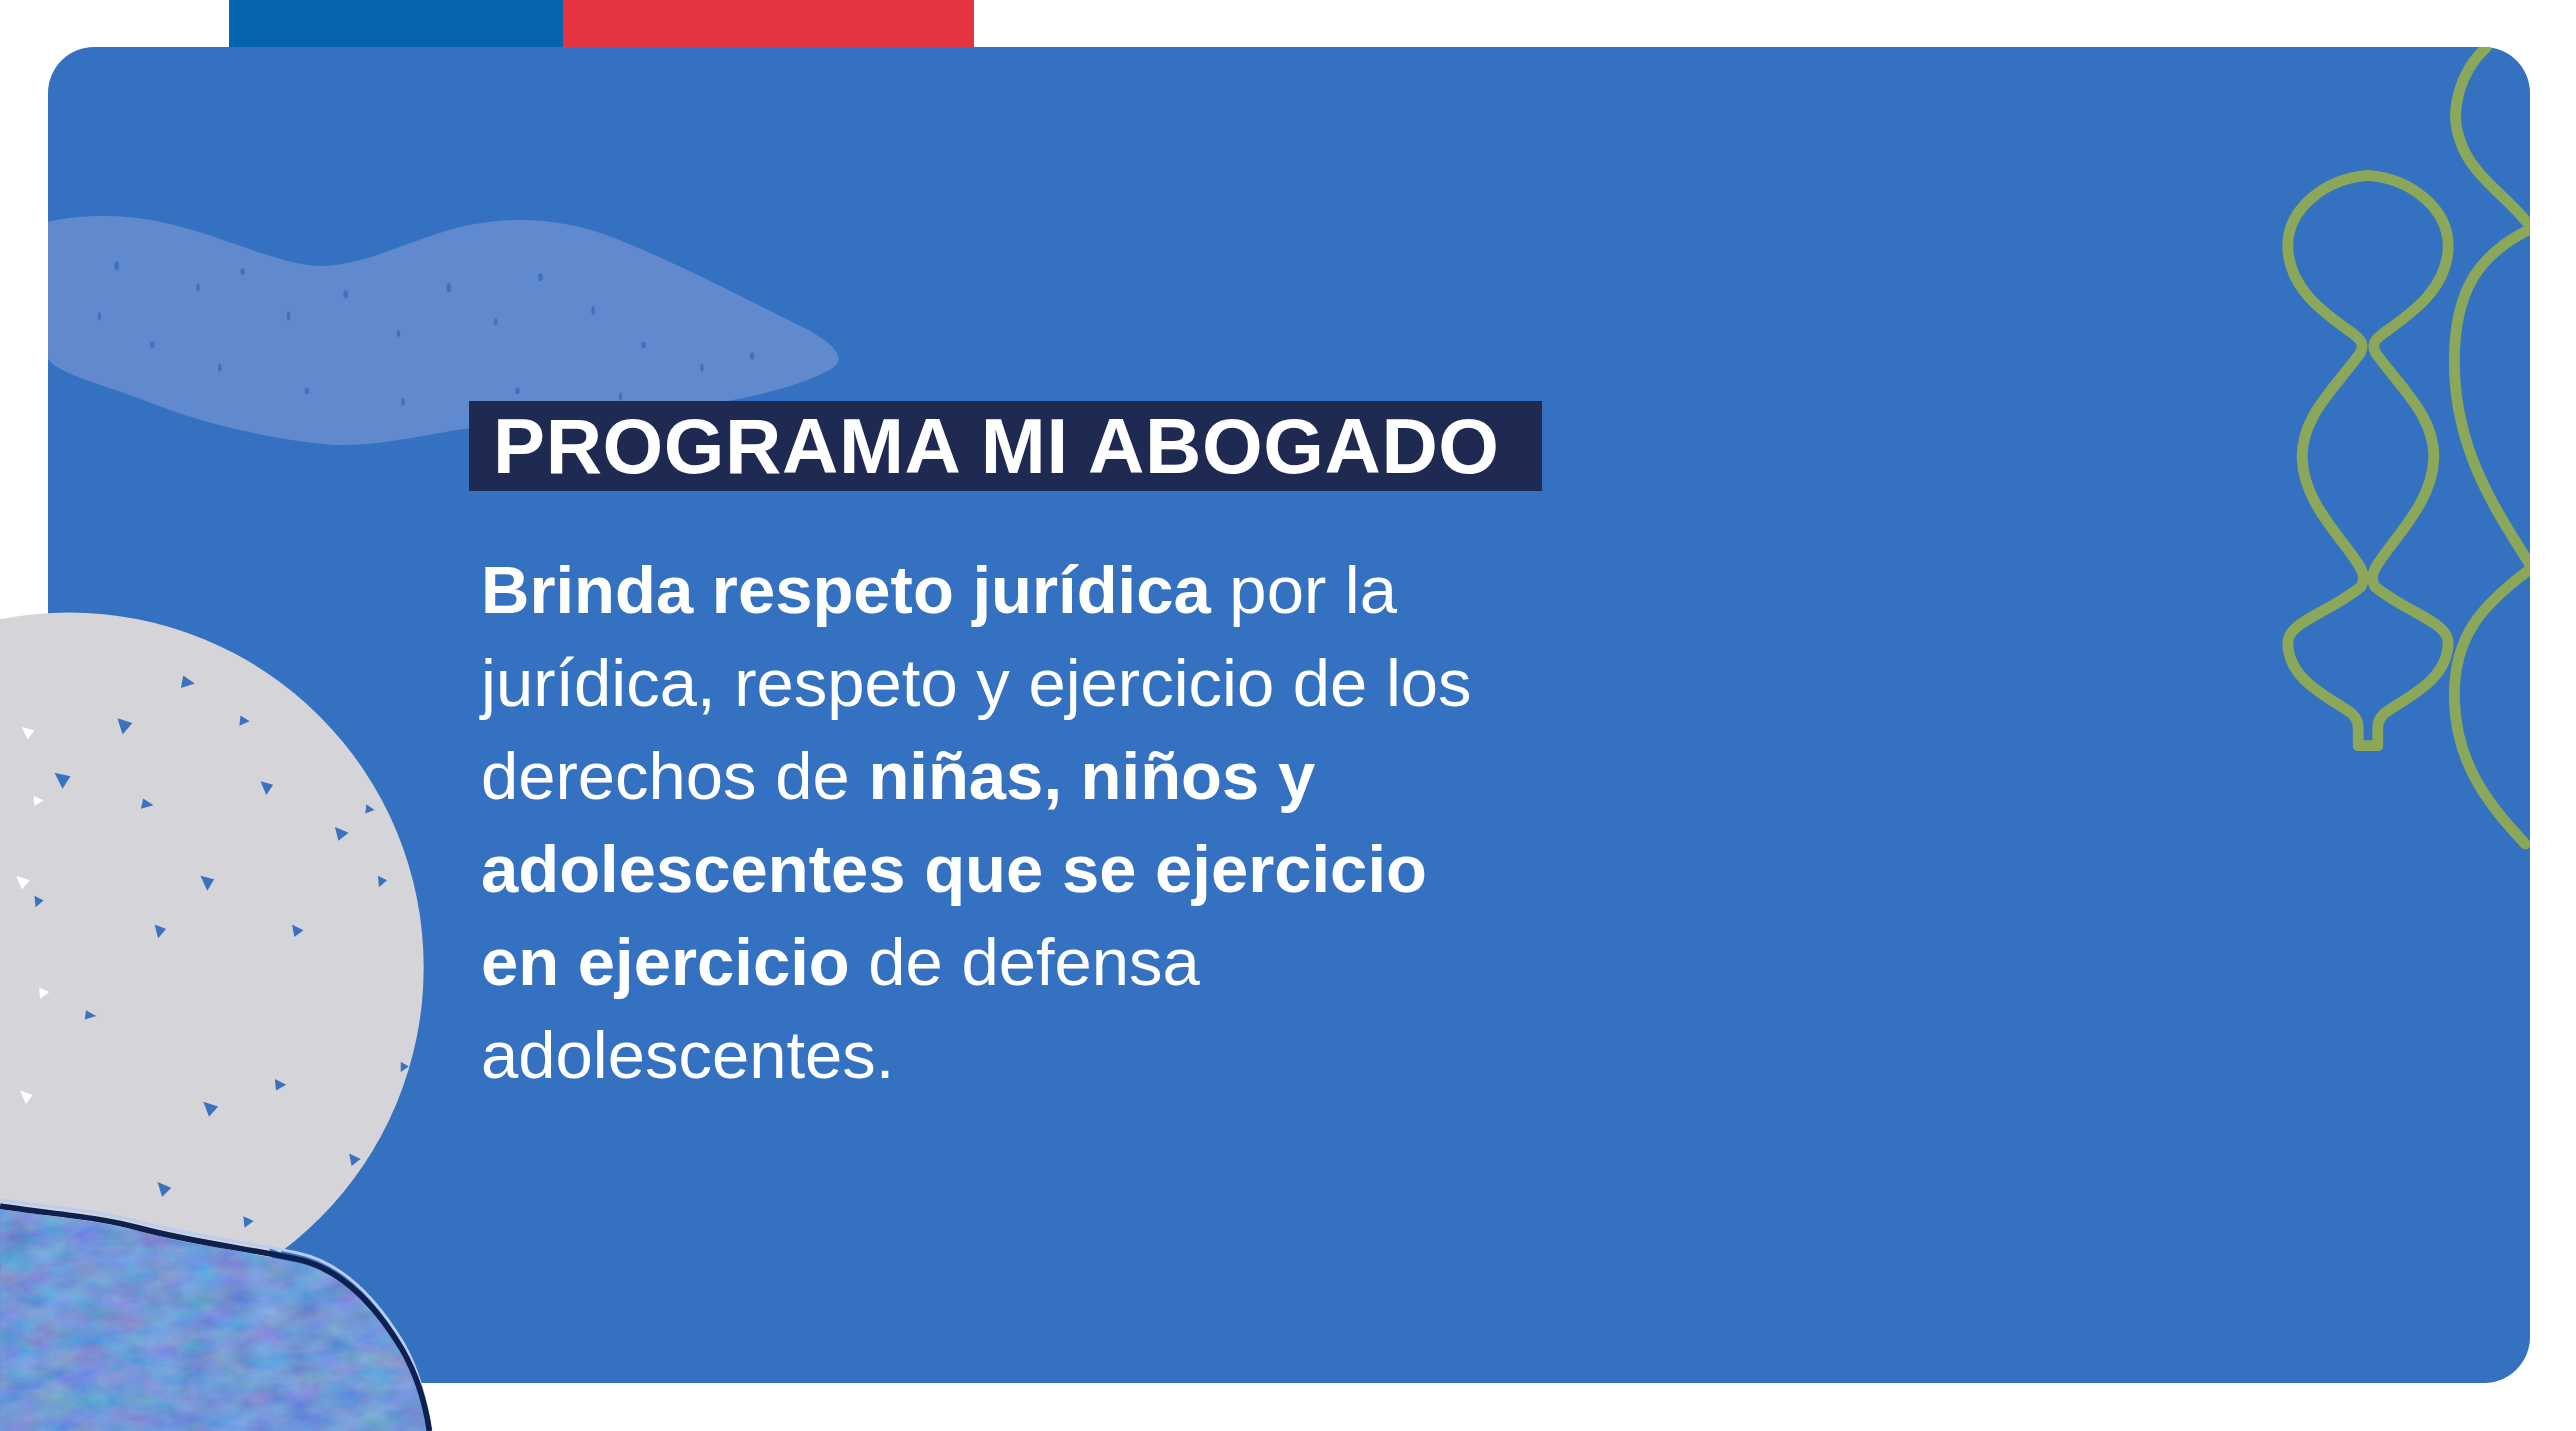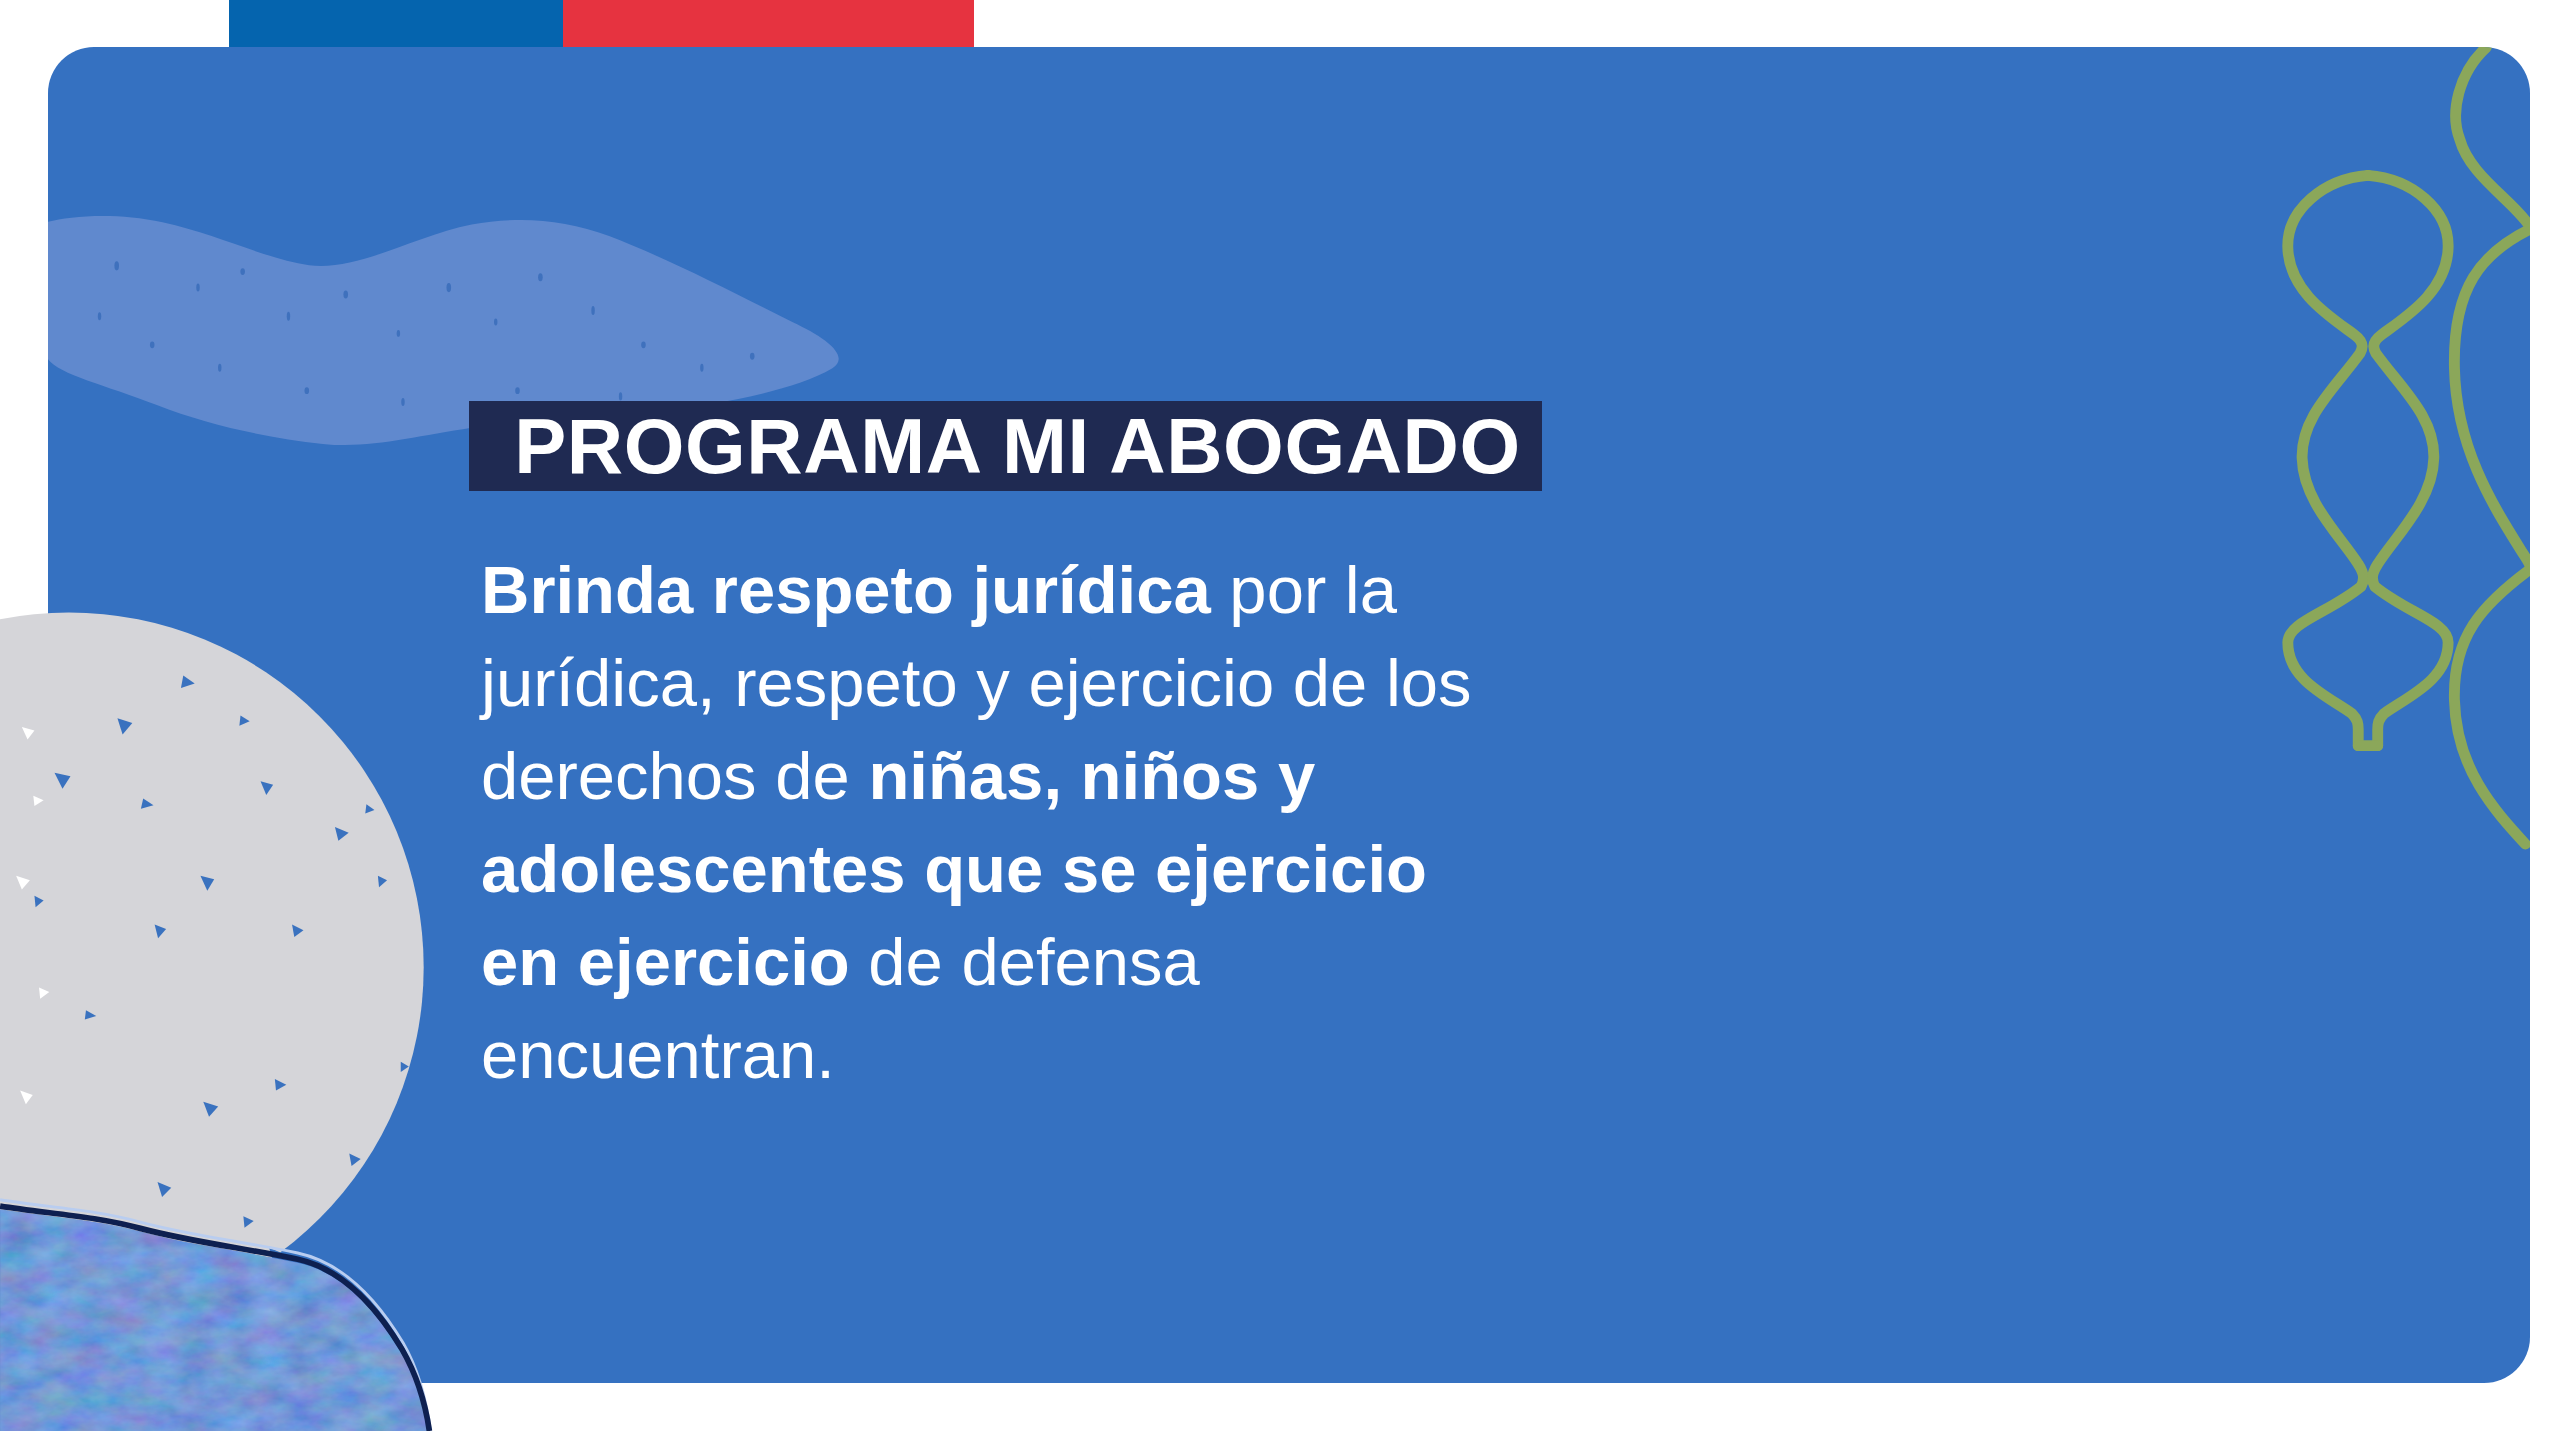--- a/index.html
+++ b/index.html
@@ -5,21 +5,21 @@
   html,body{margin:0;padding:0;background:#ffffff;}
   .stage{position:relative;width:2576px;height:1431px;background:#ffffff;overflow:hidden;
          font-family:"Liberation Sans","DejaVu Sans",sans-serif;}
   .bar{position:absolute;top:0;height:48px;}
   .bar-blue{left:229px;width:334px;background:#0564ae;}
   .bar-red{left:563px;width:411px;background:#e63340;}
   .card{position:absolute;left:48px;top:47px;width:2482px;height:1336px;background:#3571c1;
         border-radius:46px;overflow:hidden;}
   .card-svg{position:absolute;left:0;top:0;width:2482px;height:1336px;}
   .title-box{position:absolute;left:421px;top:354px;width:1073px;height:90px;background:#1f2a52;
-             display:flex;align-items:center;padding:0;box-sizing:border-box;justify-content:center;}
+             display:flex;align-items:center;padding:0;box-sizing:border-box;}
   .title-box span{color:#ffffff;font-weight:700;font-size:78px;letter-spacing:0.6px;
                   padding-left:24px;white-space:nowrap;}
   .paragraph{position:absolute;left:433px;top:496px;color:#ffffff;font-size:67px;line-height:93px;}
   .paragraph .pline{white-space:nowrap;}
   .paragraph .b{font-weight:700;}
   .overlay-svg{position:absolute;left:0;top:0;width:2576px;height:1431px;pointer-events:none;}
 </style>
 </head>
 <body>
 
@@ -82,21 +82,21 @@
     <div class="title-box">
       <span>PROGRAMA MI ABOGADO</span>
     </div>
 
     <div class="paragraph" id="para">
         <div class="pline"><span class="b">Brinda respeto jurídica</span><span> por la</span></div>
         <div class="pline"><span>jurídica, respeto y ejercicio de los</span></div>
         <div class="pline"><span>derechos de </span><span class="b">niñas, niños y</span></div>
         <div class="pline"><span class="b">adolescentes que se ejercicio</span></div>
         <div class="pline"><span class="b">en ejercicio</span><span> de defensa</span></div>
-        <div class="pline"><span>encuentran.</span></div>
+        <div class="pline"><span>adolescentes.</span></div>
       </div>
   </div>
 
   <svg class="overlay-svg" viewBox="0 0 4500 2500">
     <defs>
       <clipPath id="denimClip">
         <path d="M0,2113 C80,2126 165,2130 245,2152 C335,2176 425,2186 520,2206
                  C600,2223 658,2292 700,2362 C726,2406 741,2452 748,2500 L0,2500 Z"></path>
       </clipPath>
       <filter id="denimTex" x="-5%" y="-5%" width="110%" height="110%">

